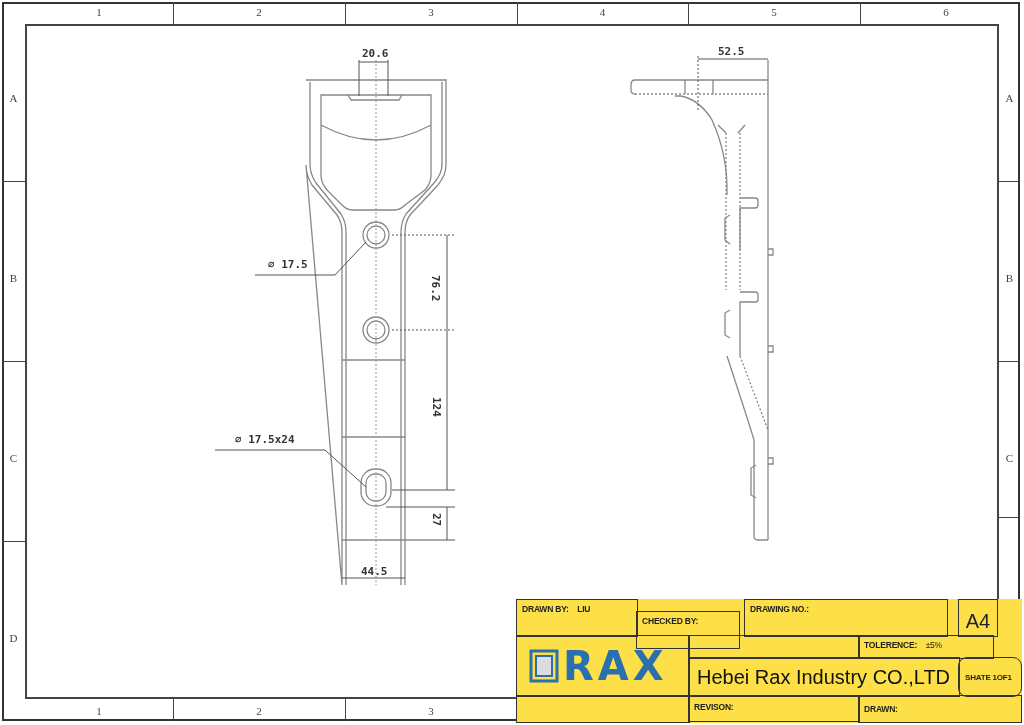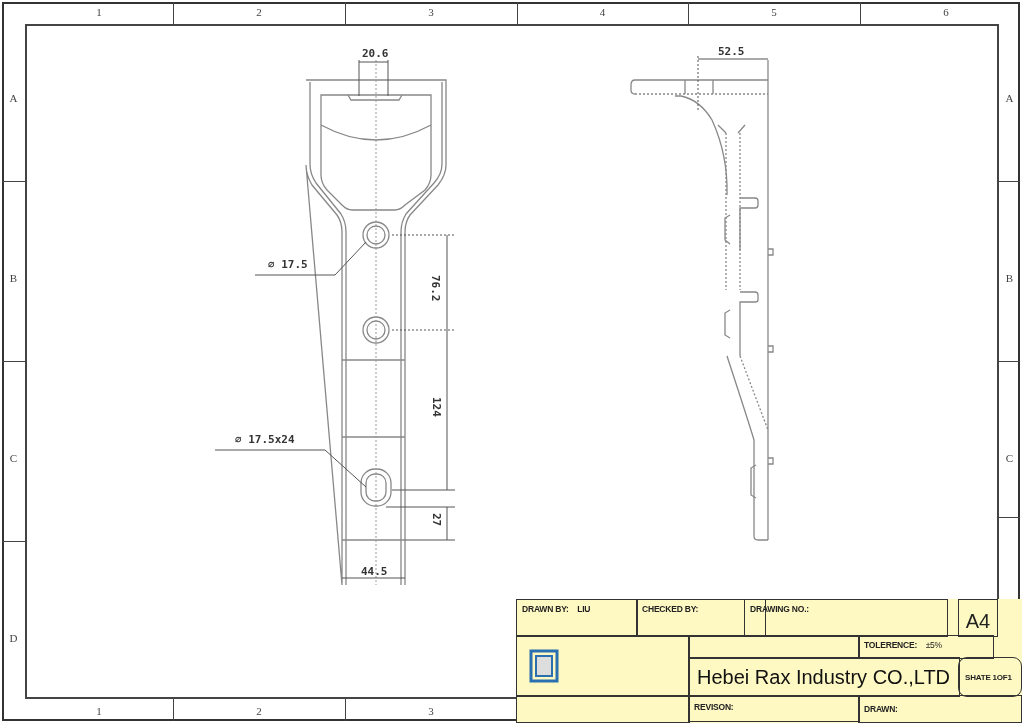--- a/index.html
+++ b/index.html
@@ -5,21 +5,21 @@
   html,body{margin:0;padding:0;background:#fff;}
   body{width:1024px;height:725px;position:relative;overflow:hidden;font-family:"Liberation Sans",sans-serif;}
   .abs{position:absolute;}
   .frame-outer{left:2px;top:2px;width:1018px;height:719px;border:2px solid #333;box-sizing:border-box;}
   .frame-inner{left:25px;top:24px;width:974px;height:675px;border:2px solid #444;box-sizing:border-box;}
   .zone{position:absolute;font-family:"Liberation Serif",serif;font-size:11px;color:#444;text-align:center;}
   .hline{position:absolute;height:0;border-top:1.5px solid #444;}
   .vline{position:absolute;width:0;border-left:1.5px solid #444;}
   svg.draw{position:absolute;left:0;top:0;}
   .dim{font-family:"DejaVu Sans Mono",monospace;font-weight:bold;font-size:11px;fill:#333;}
-  .tb{position:absolute;background:#fef9c3;}
+  .tb{position:absolute;background:#fde047;}
   .tb-cell{position:absolute;box-sizing:border-box;border:1.5px solid #333;font-size:9px;font-weight:bold;color:#222;padding:4px 5px;}
   .tb-label{font-size:8.5px;font-weight:bold;letter-spacing:-0.2px;}
   .company{font-size:20px;font-weight:normal;color:#111;}
   .a4{font-size:20px;font-weight:normal;text-align:center;padding-top:10px;}
   .logo{display:flex;align-items:center;gap:4px;}
   .logo-text{font-size:40px;font-weight:bold;color:#2a6fb0;letter-spacing:4px;font-family:"DejaVu Sans",sans-serif;}
 </style>
 </head>
 <body>
 
@@ -137,33 +137,34 @@
     <line x1="698" y1="59" x2="768" y2="59"></line>
   </g>
   <text class="dim" x="718" y="55">52.5</text>
 </svg>
 
 <div class="tb" style="left:516px;top:599px;width:506px;height:124px;">
   <div class="tb-cell" style="left:0;top:0;width:122px;height:38px;">
     <span class="tb-label">DRAWN BY:</span>
     <span class="tb-label" style="margin-left:6px;">LIU</span>
   </div>
-  <div class="tb-cell" style="left:120px;top:0;width:130px;height:38px;">
+  <div class="tb-cell" style="left:120px;top:12px;width:104px;height:38px;">
     <span class="tb-label">CHECKED BY:</span>
   </div>
   <div class="tb-cell" style="left:228px;top:0;width:204px;height:38px;">
     <span class="tb-label">DRAWING NO.:</span>
   </div>
   <div class="tb-cell a4" style="left:442px;top:0;width:40px;height:38px;">A4</div>
 
   <div class="tb-cell logo" style="left:0;top:36px;width:174px;height:62px;padding-left:12px;">
     <svg width="30" height="34" viewBox="0 0 30 34">
       <rect x="2" y="2" width="26" height="30" fill="none" stroke="#2a6fb0" stroke-width="3"></rect>
       <rect x="7" y="7" width="16" height="20" fill="#ddd" stroke="#2a6fb0" stroke-width="2"></rect>
     </svg>
+    <span class="logo-text">RAX</span>
   </div>
   <div class="tb-cell" style="left:172px;top:36px;width:172px;height:24px;"></div>
   <div class="tb-cell" style="left:342px;top:36px;width:136px;height:24px;">
     <span class="tb-label">TOLERENCE:</span>
     <span class="tb-label" style="margin-left:6px;font-weight:normal;">±5%</span>
   </div>
   <div class="tb-cell" style="left:172px;top:58px;width:272px;height:40px;padding-top:8px;padding-left:8px;">
     <span class="company">Hebei Rax Industry CO.,LTD</span>
   </div>
   <div class="tb-cell" style="left:442px;top:58px;width:64px;height:40px;padding-top:14px;padding-left:6px;border-radius:9px;">

